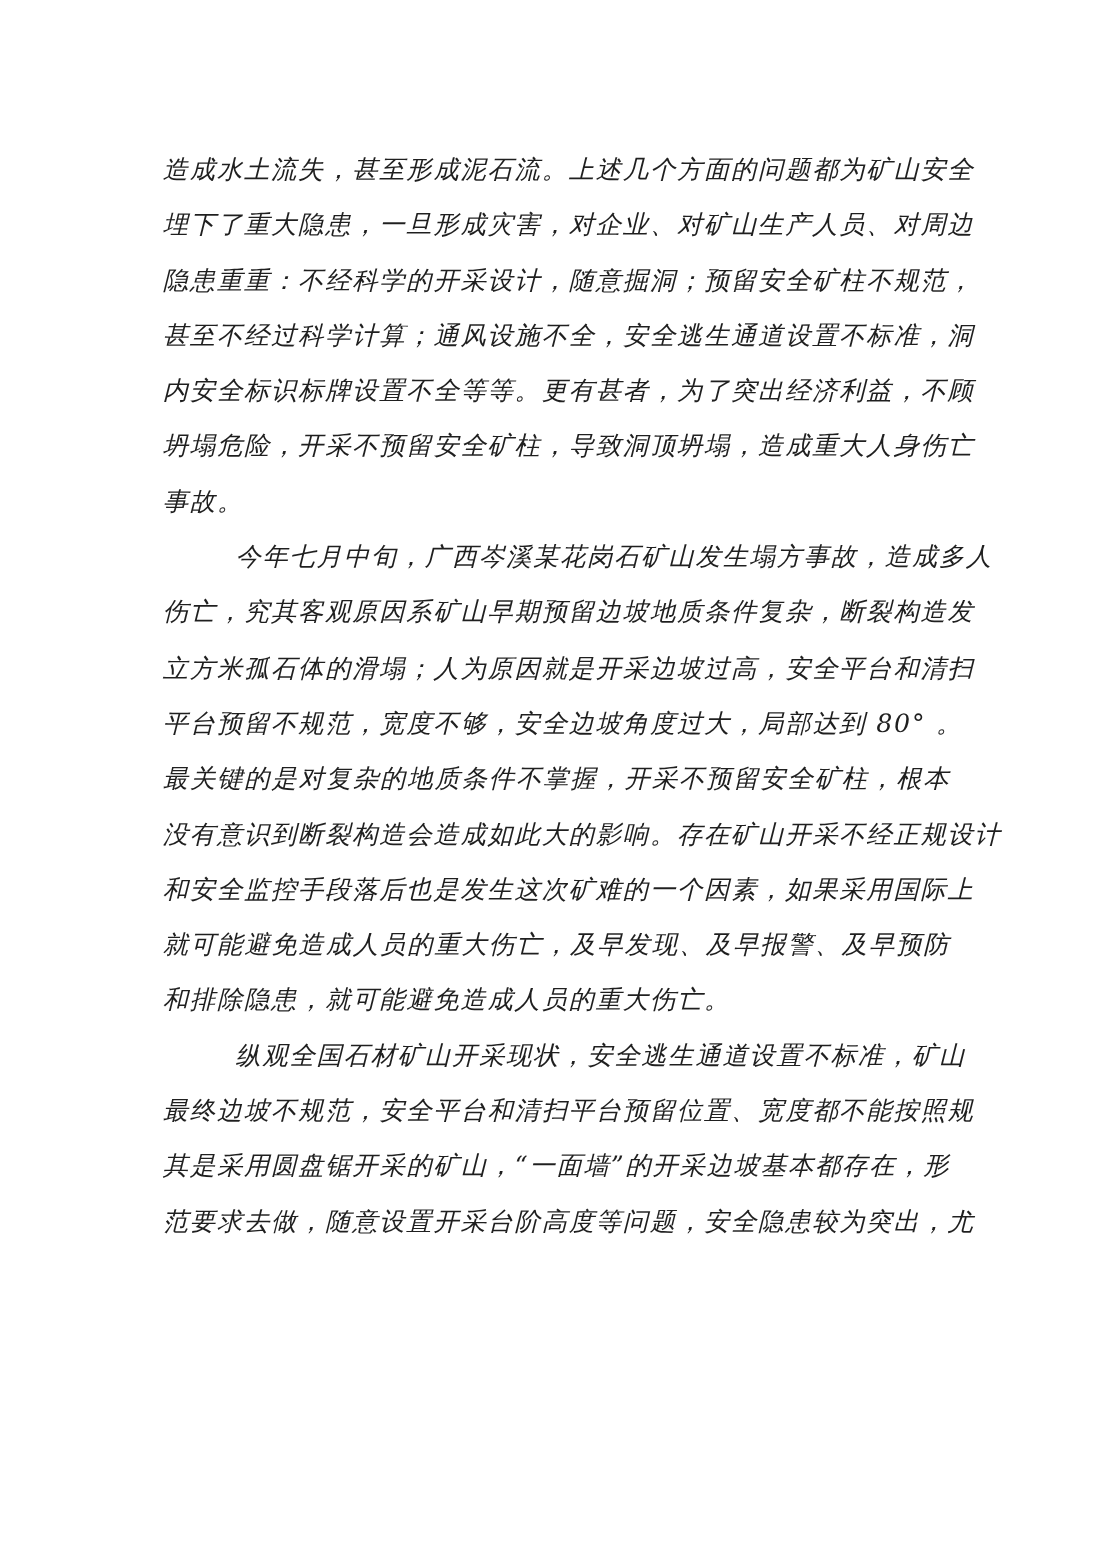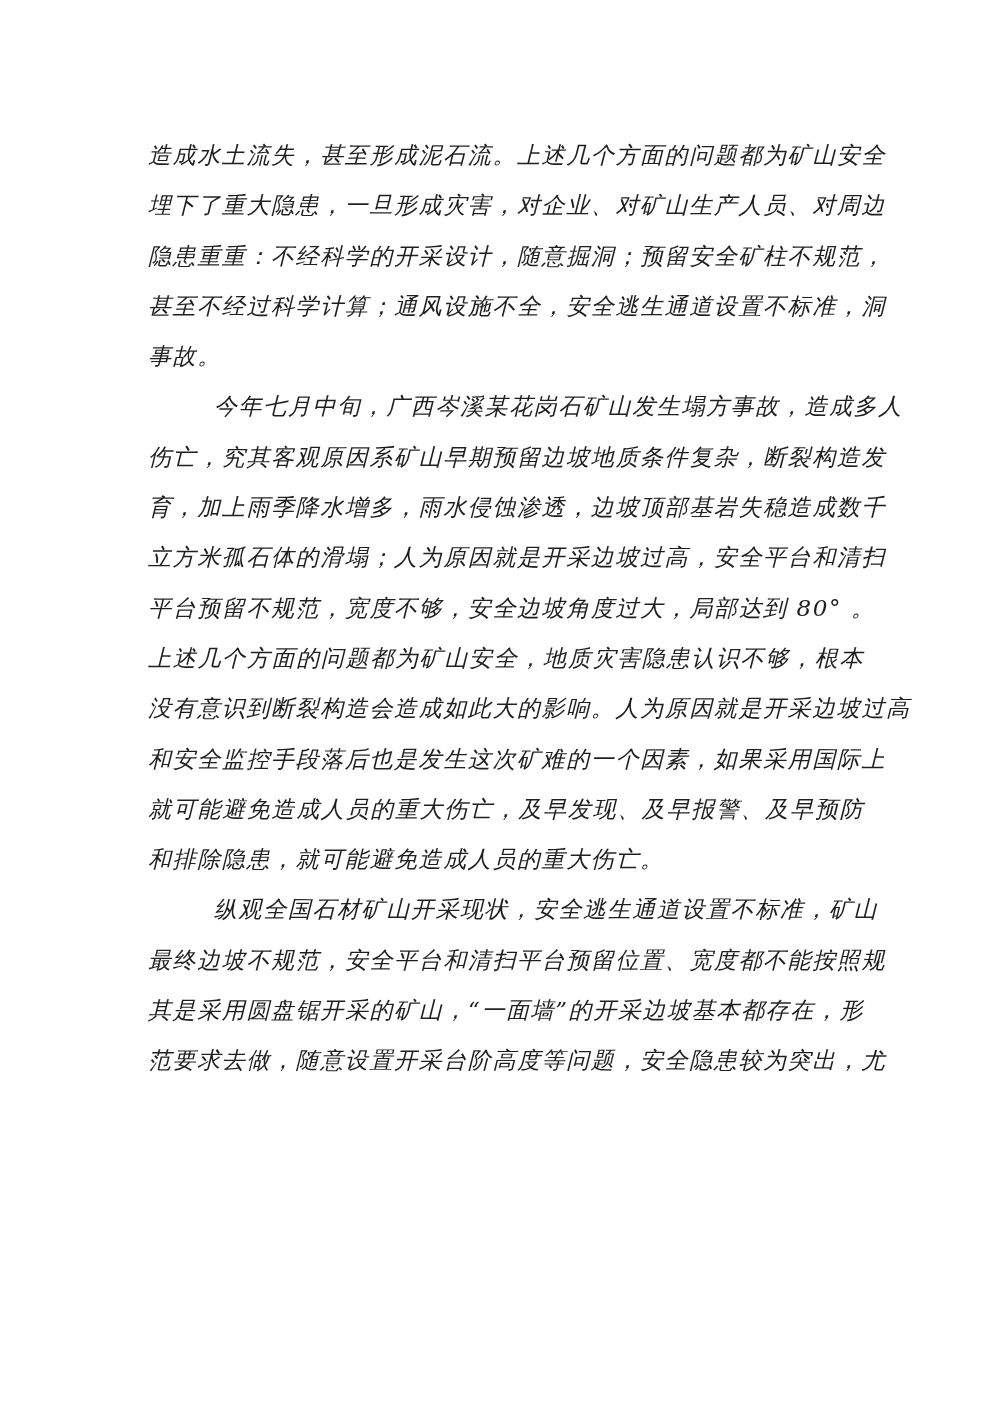--- a/index.html
+++ b/index.html
@@ -41,30 +41,31 @@
   </style>
 </head>
 <body>
 
 <div class="page">
   <div>
     <div class="line">造成水土流失，甚至形成泥石流。上述几个方面的问题都为矿山安全</div>
     <div class="line">埋下了重大隐患，一旦形成灾害，对企业、对矿山生产人员、对周边</div>
     <div class="line">隐患重重：不经科学的开采设计，随意掘洞；预留安全矿柱不规范，</div>
     <div class="line">甚至不经过科学计算；通风设施不全，安全逃生通道设置不标准，洞</div>
+    <div class="line">内安全标识标牌设置不全等等。更有甚者，为了突出经济利益，不顾</div>
+    <div class="line">坍塌危险，开采不预留安全矿柱，导致洞顶坍塌，造成重大人身伤亡</div>
     <div class="line last">事故。</div>
   </div>
   <div>
     <div class="line indent">今年七月中旬，广西岑溪某花岗石矿山发生塌方事故，造成多人</div>
     <div class="line">伤亡，究其客观原因系矿山早期预留边坡地质条件复杂，断裂构造发</div>
-    <div class="line">育，加上雨季降水增多，雨水侵蚀渗透，边坡顶部基岩失稳造成数千</div>
     <div class="line">立方米孤石体的滑塌；人为原因就是开采边坡过高，安全平台和清扫</div>
     <div class="line">平台预留不规范，宽度不够，安全边坡角度过大，局部达到 80° 。</div>
-    <div class="line">上述几个方面的问题都为矿山安全，地质灾害隐患认识不够，根本</div>
-    <div class="line">没有意识到断裂构造会造成如此大的影响。人为原因就是开采边坡过高</div>
+    <div class="line">最关键的是对复杂的地质条件不掌握，开采不预留安全矿柱，根本</div>
+    <div class="line">没有意识到断裂构造会造成如此大的影响。存在矿山开采不经正规设计</div>
     <div class="line">和安全监控手段落后也是发生这次矿难的一个因素，如果采用国际上</div>
     <div class="line">就可能避免造成人员的重大伤亡，及早发现、及早报警、及早预防</div>
     <div class="line last">和排除隐患，就可能避免造成人员的重大伤亡。</div>
   </div>
   <div>
     <div class="line indent">纵观全国石材矿山开采现状，安全逃生通道设置不标准，矿山</div>
     <div class="line">最终边坡不规范，安全平台和清扫平台预留位置、宽度都不能按照规</div>
     <div class="line">其是采用圆盘锯开采的矿山，“一面墙”的开采边坡基本都存在，形</div>
     <div class="line">范要求去做，随意设置开采台阶高度等问题，安全隐患较为突出，尤</div>
   </div>

